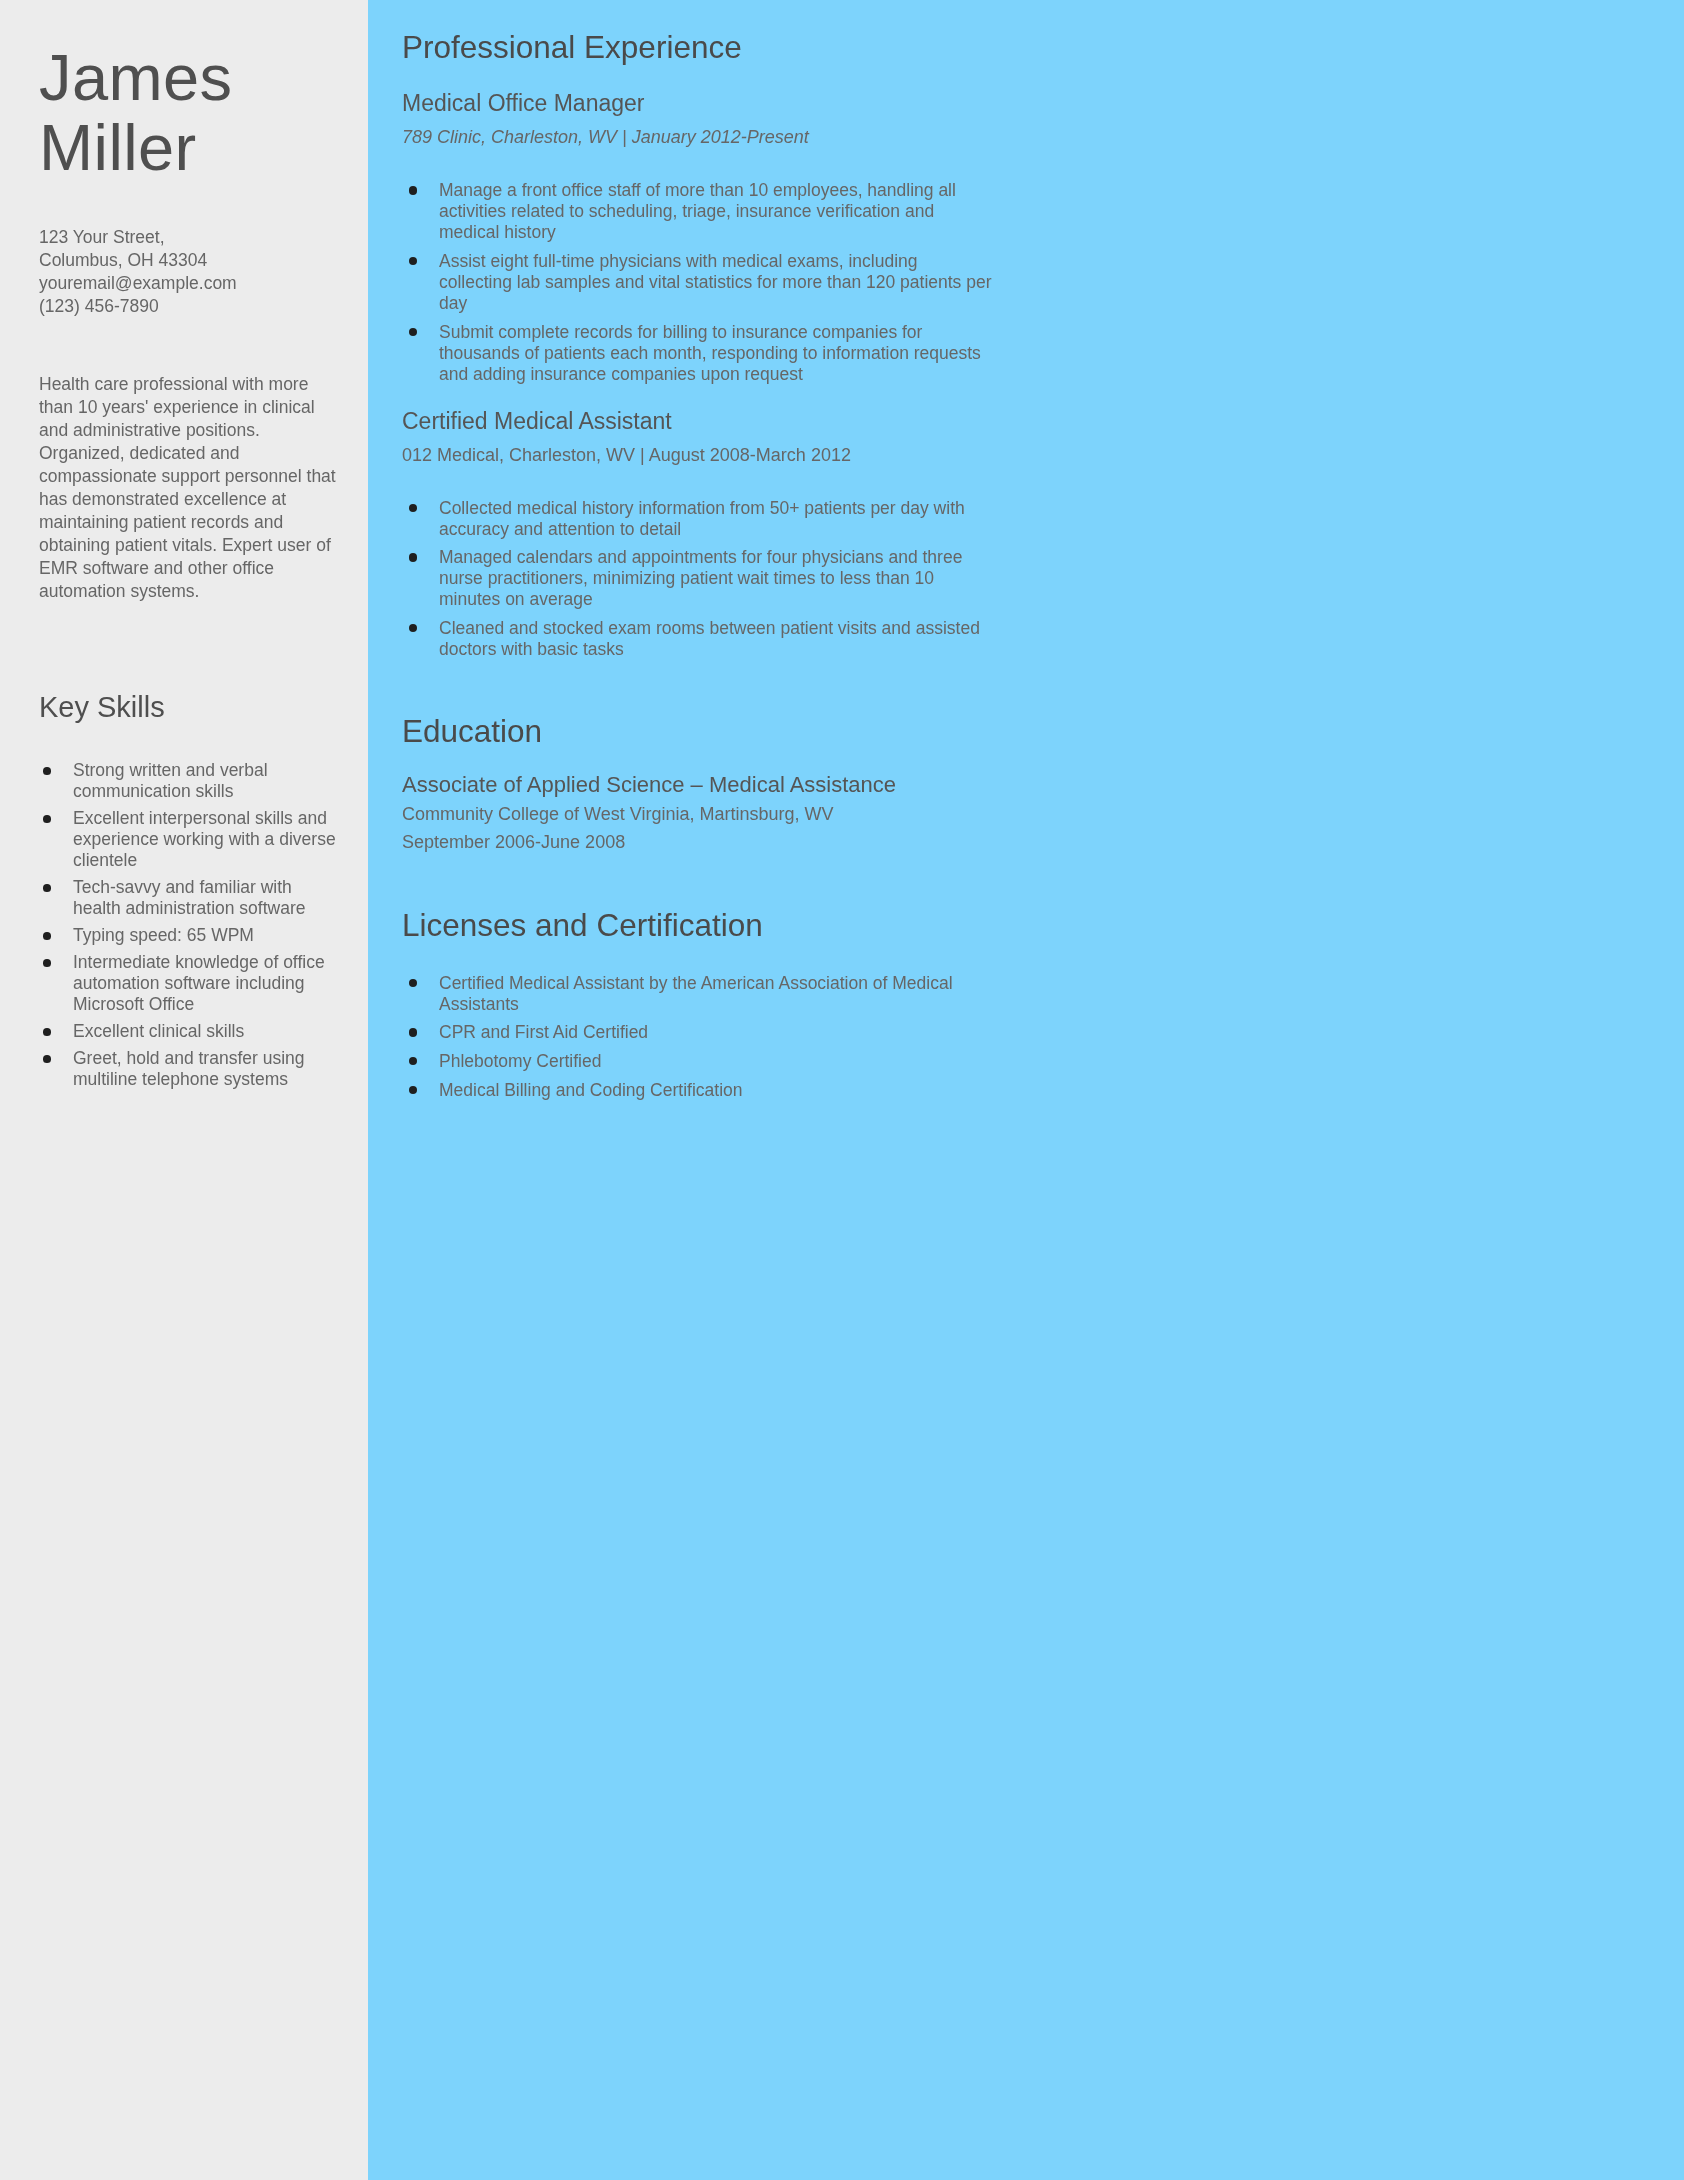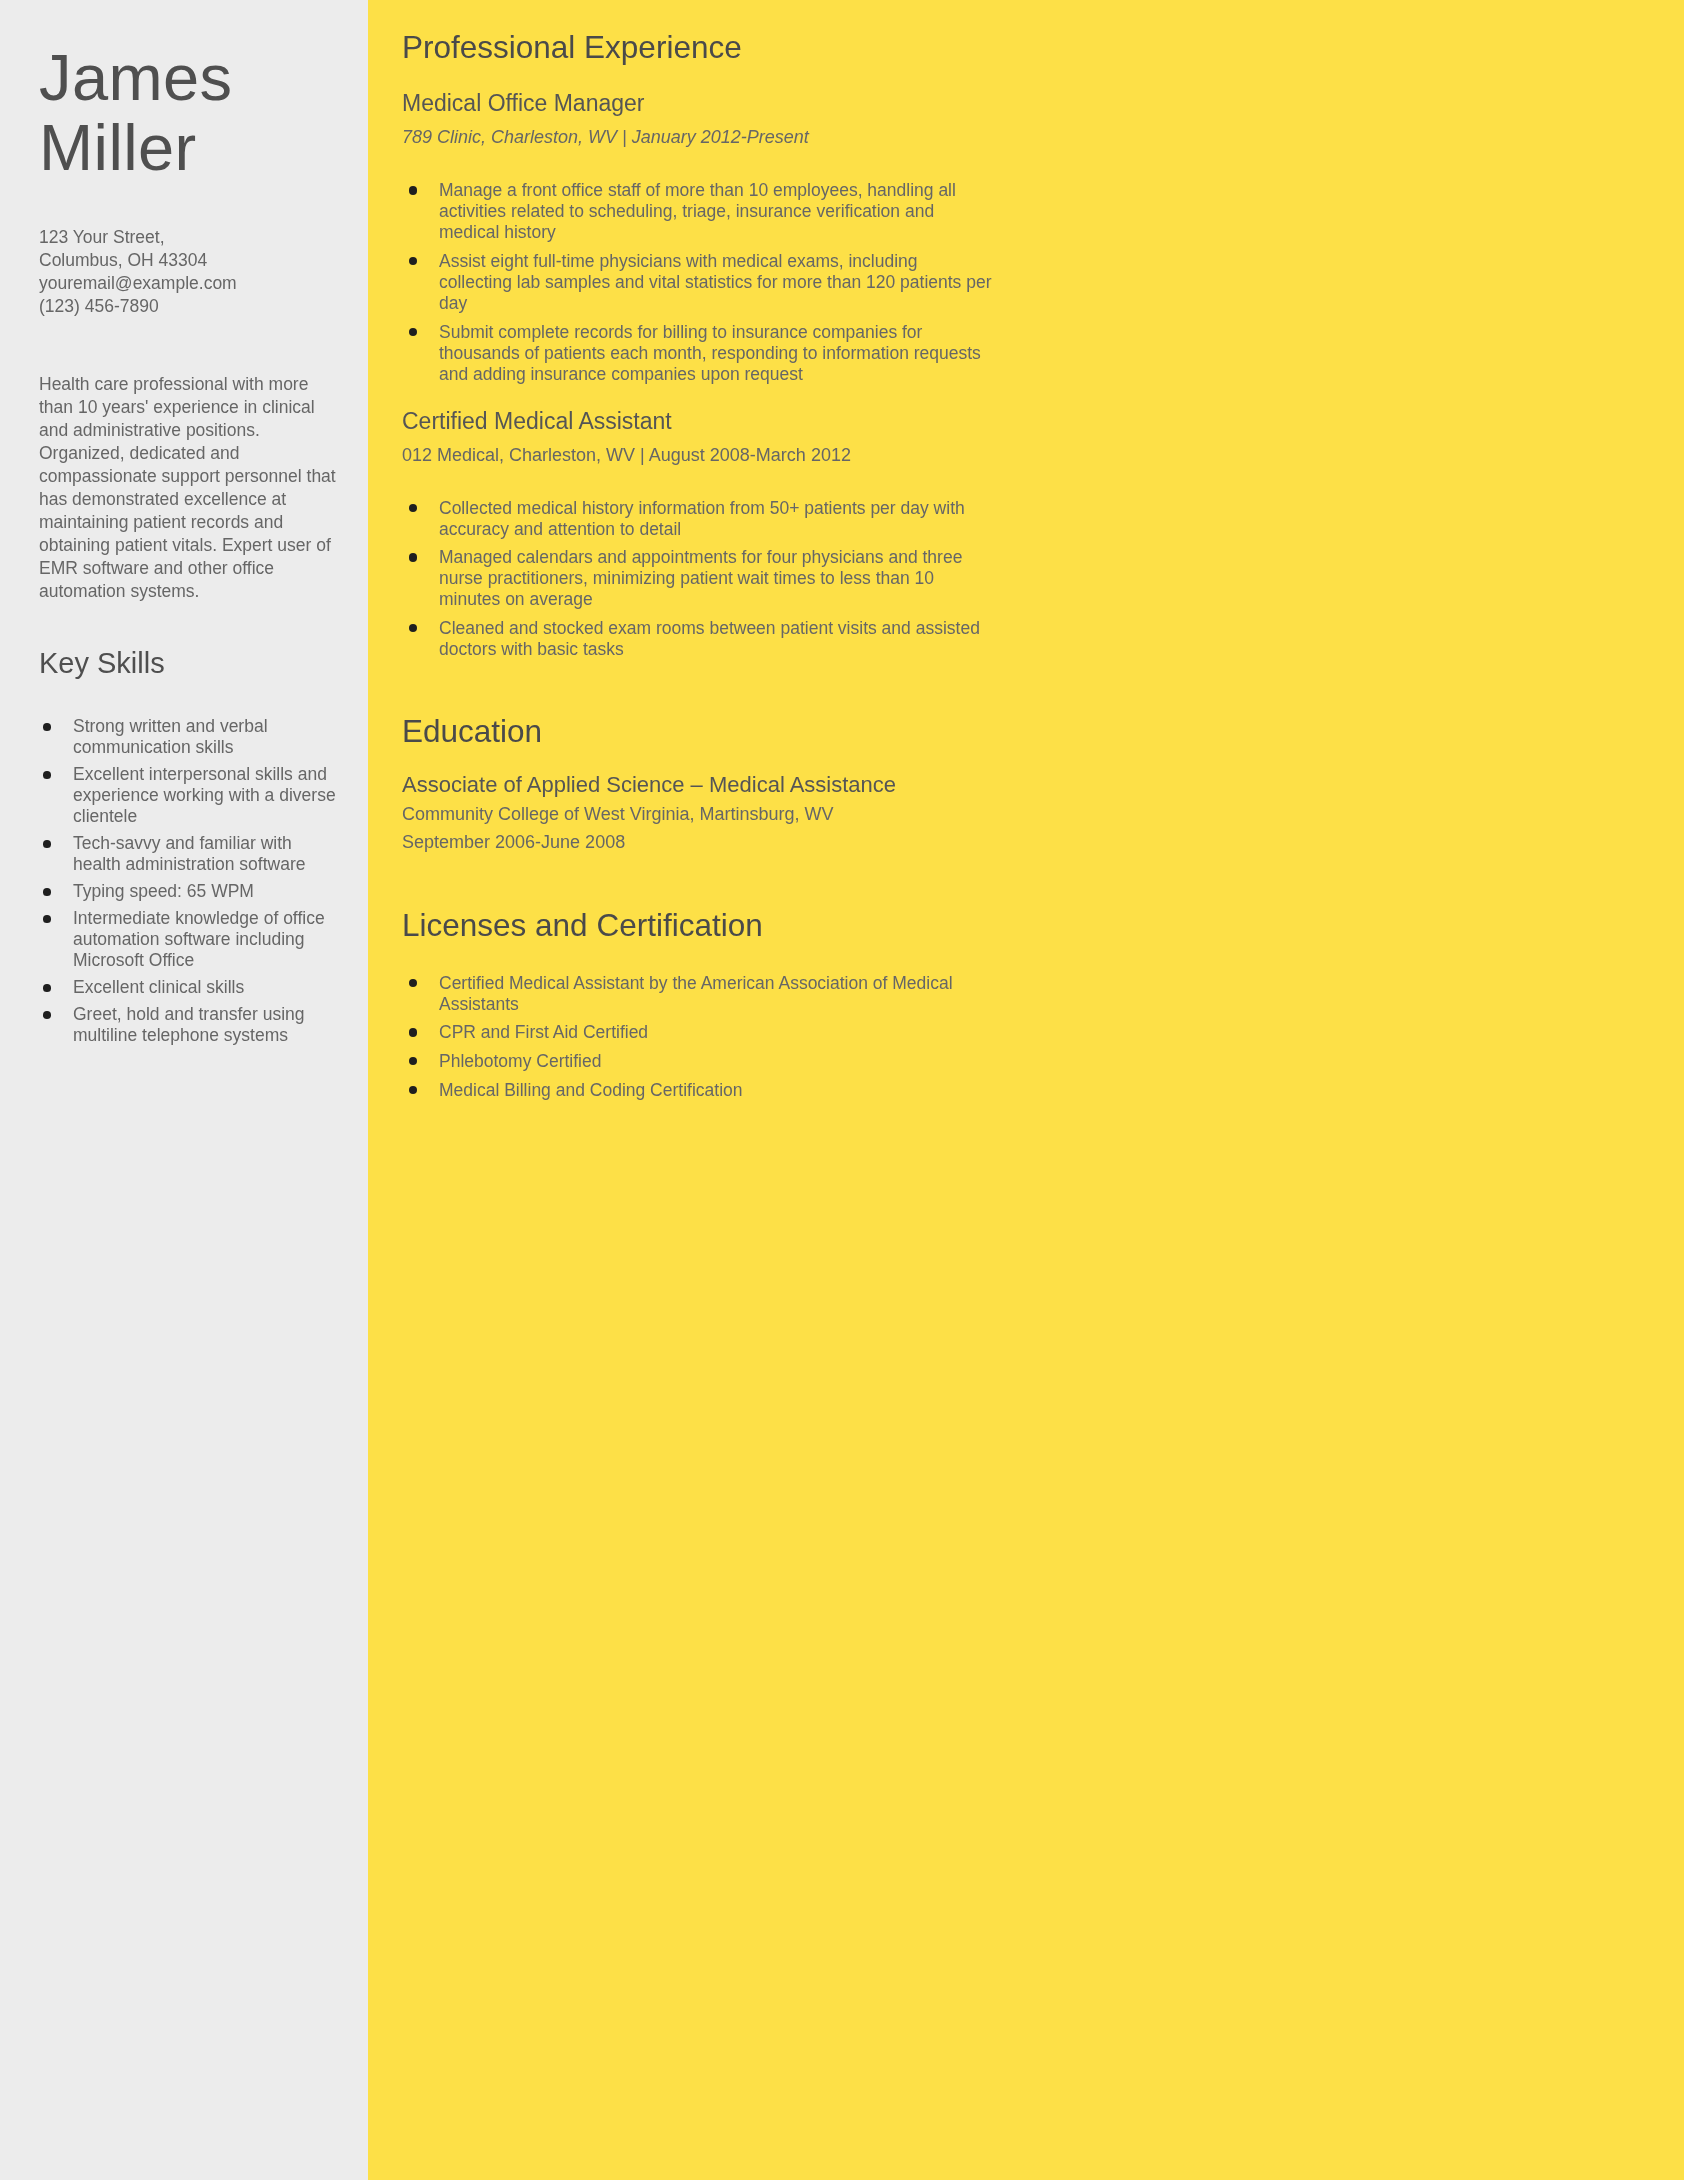--- a/index.html
+++ b/index.html
@@ -6,21 +6,21 @@
   html, body { background: #ffffff; }
   body {
     font-family: "Liberation Sans", sans-serif;
     color: #666666;
     -webkit-font-smoothing: antialiased;
   }
   .page {
     position: relative;
     width: 1685px;
     height: 2181px;
-    background: #fde047;
+    background: #7dd3fc;
     display: flex;
     overflow: hidden;
   }
 
   
   .sidebar {
     flex: 0 0 368px;
     background: #ececec;
     padding: 43px 31px 34px 39px;
   }
@@ -39,21 +39,21 @@
     color: #666666;
   }
   .contact div { display: block; }
   .summary {
     margin-top: 55px;
     font-size: 17.5px;
     line-height: 23px;
     color: #666666;
   }
   .skills-title {
-    margin-top: 44px;
+    margin-top: 88px;
     font-size: 29px;
     font-weight: 400;
     color: #4f4f4f;
   }
   ul.bullets { list-style: none; }
   .skills-list { margin-top: 36px; }
   .skills-list li {
     position: relative;
     padding-left: 34px;
     font-size: 17.5px;

